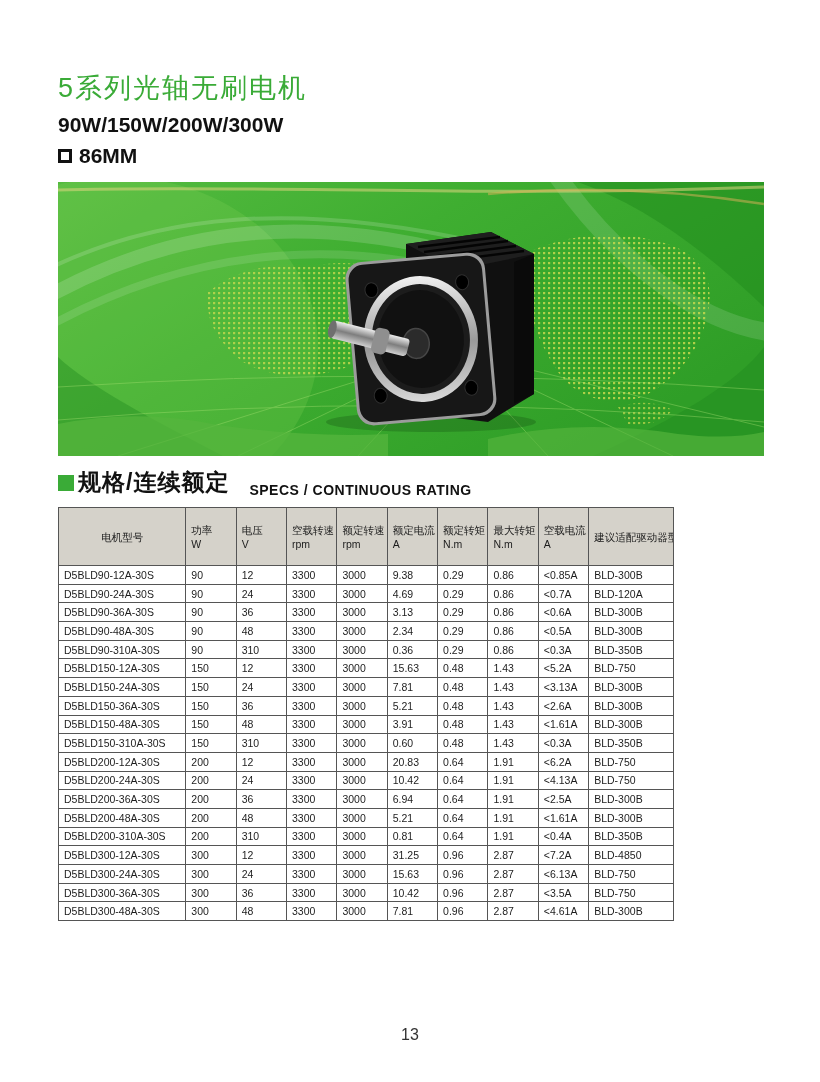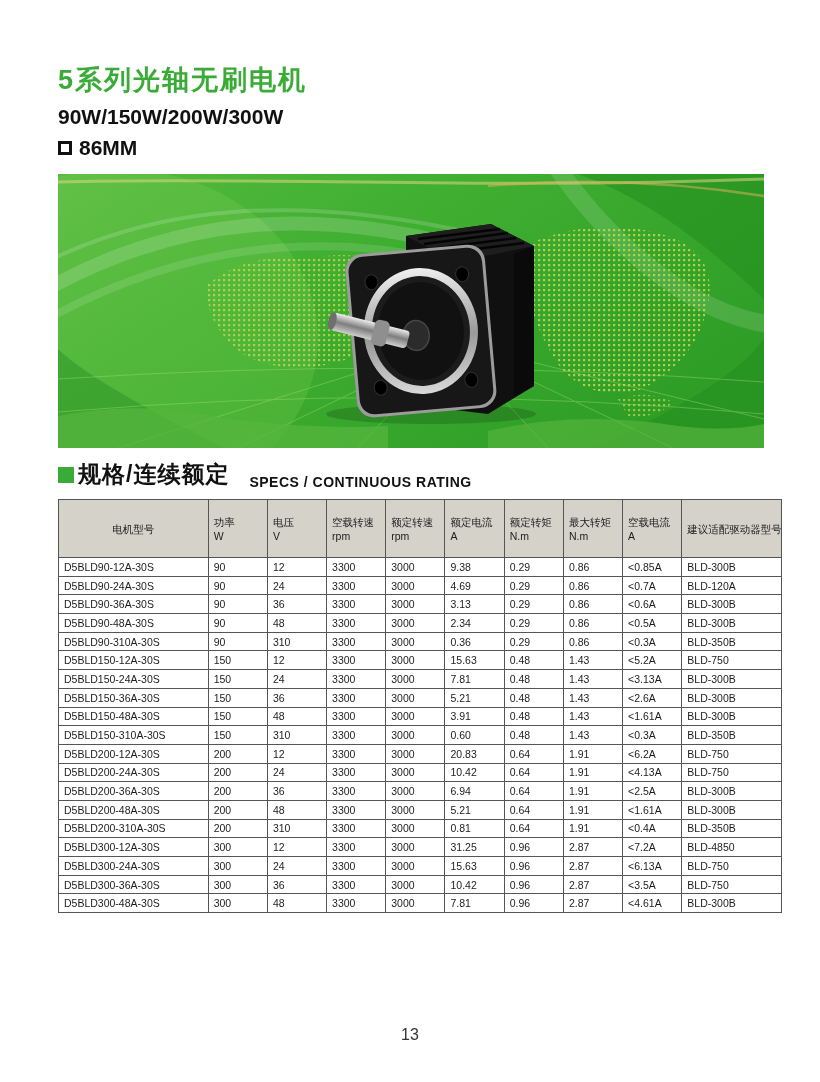--- a/index.html
+++ b/index.html
@@ -10,41 +10,41 @@
   }
   *{box-sizing:border-box;}
   html,body{margin:0;padding:0;}
   body{
     width:820px;height:1082px;overflow:hidden;position:relative;
     background:#ffffff;color:var(--text-dark);
     font-family:"Liberation Sans","DejaVu Sans",sans-serif;
   }
   .content{padding:56px 38px 0 58px;}
   .title-cn{
-    margin:8px 0 4px;font-size:27px;line-height:32px;font-weight:bold;
+    margin:16px 0 4px;font-size:27px;line-height:32px;font-weight:normal;
     color:var(--accent-green);letter-spacing:2px;
   }
   .title-watts{margin:8px 0 5px;font-size:21px;line-height:26px;font-weight:bold;color:#111;}
   .title-size{margin:0 0 13px;font-size:21px;line-height:26px;font-weight:bold;color:#111;display:flex;align-items:center;}
   .square-outline{
     display:inline-block;width:14px;height:14px;border:3px solid #111;
     margin-right:7px;background:#fff;
   }
   .hero{width:706px;height:274px;margin:0 0 11px 0;display:block;}
   .section-heading{
     display:flex;align-items:flex-end;margin:0 0 9px 0;white-space:nowrap;
   }
   .green-square{
     display:inline-block;width:16px;height:16px;background:var(--accent-green);
     margin-right:4px;align-self:center;
   }
   .section-cn{font-size:23px;font-weight:bold;color:#111;letter-spacing:1px;}
   .section-en{font-size:14px;font-weight:bold;color:#111;margin-left:20px;letter-spacing:.5px;}
   table.spec-table{
-    width:724px;border-collapse:collapse;table-layout:fixed;
+    width:616px;border-collapse:collapse;table-layout:fixed;
     font-size:10.5px;color:#1c1c1c;
   }
   .spec-table th,.spec-table td{
     border:1px solid var(--table-border);
     padding:2px 5px;text-align:left;vertical-align:middle;
     overflow:hidden;white-space:nowrap;
   }
   .spec-table thead th{
     background:var(--table-header-bg);height:58px;font-weight:normal;
   }

